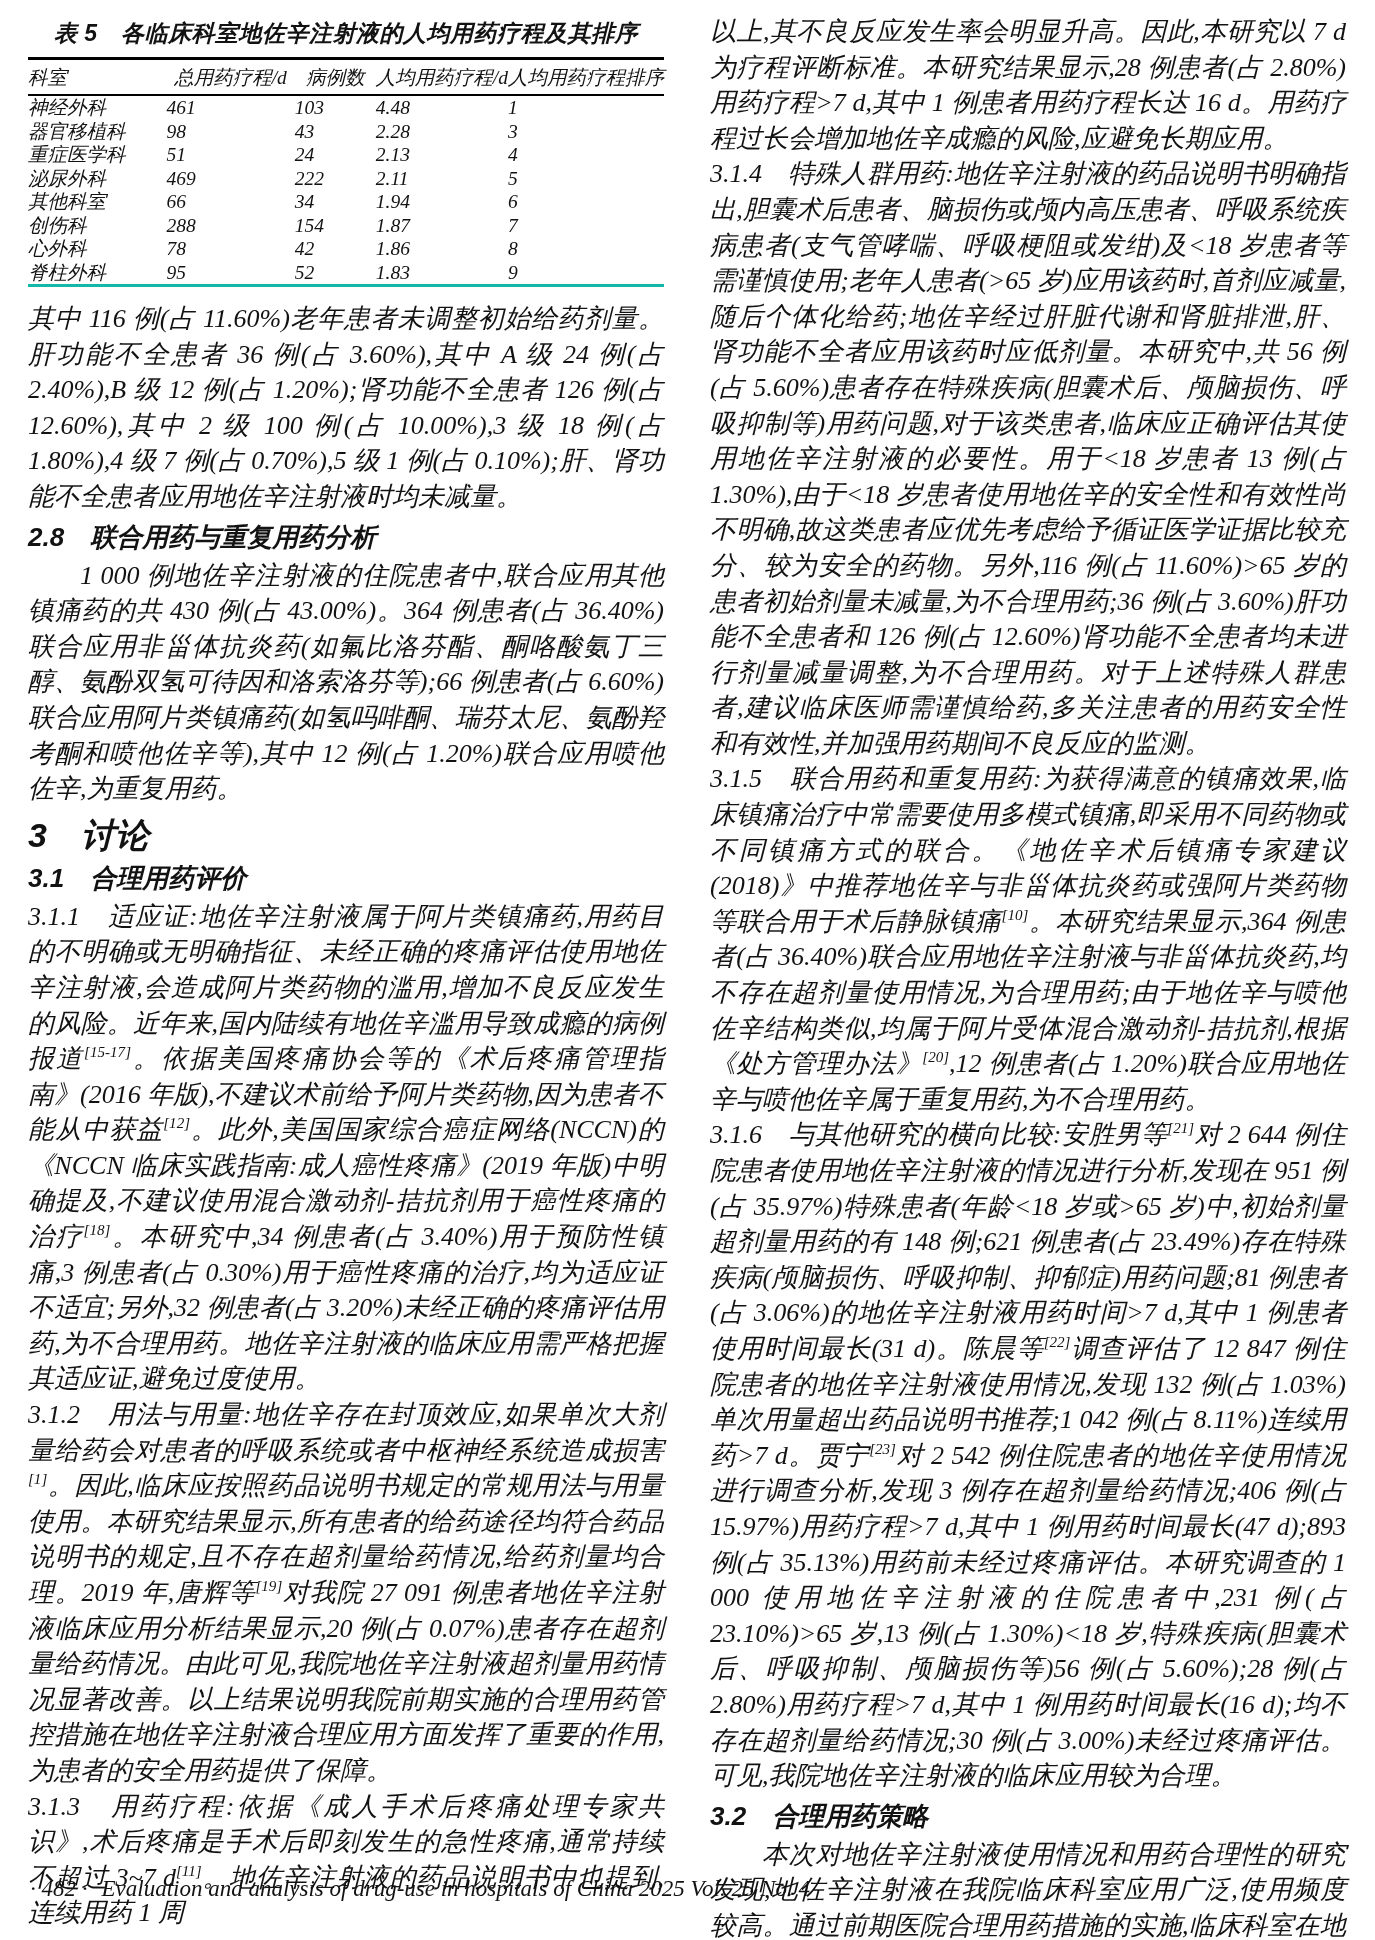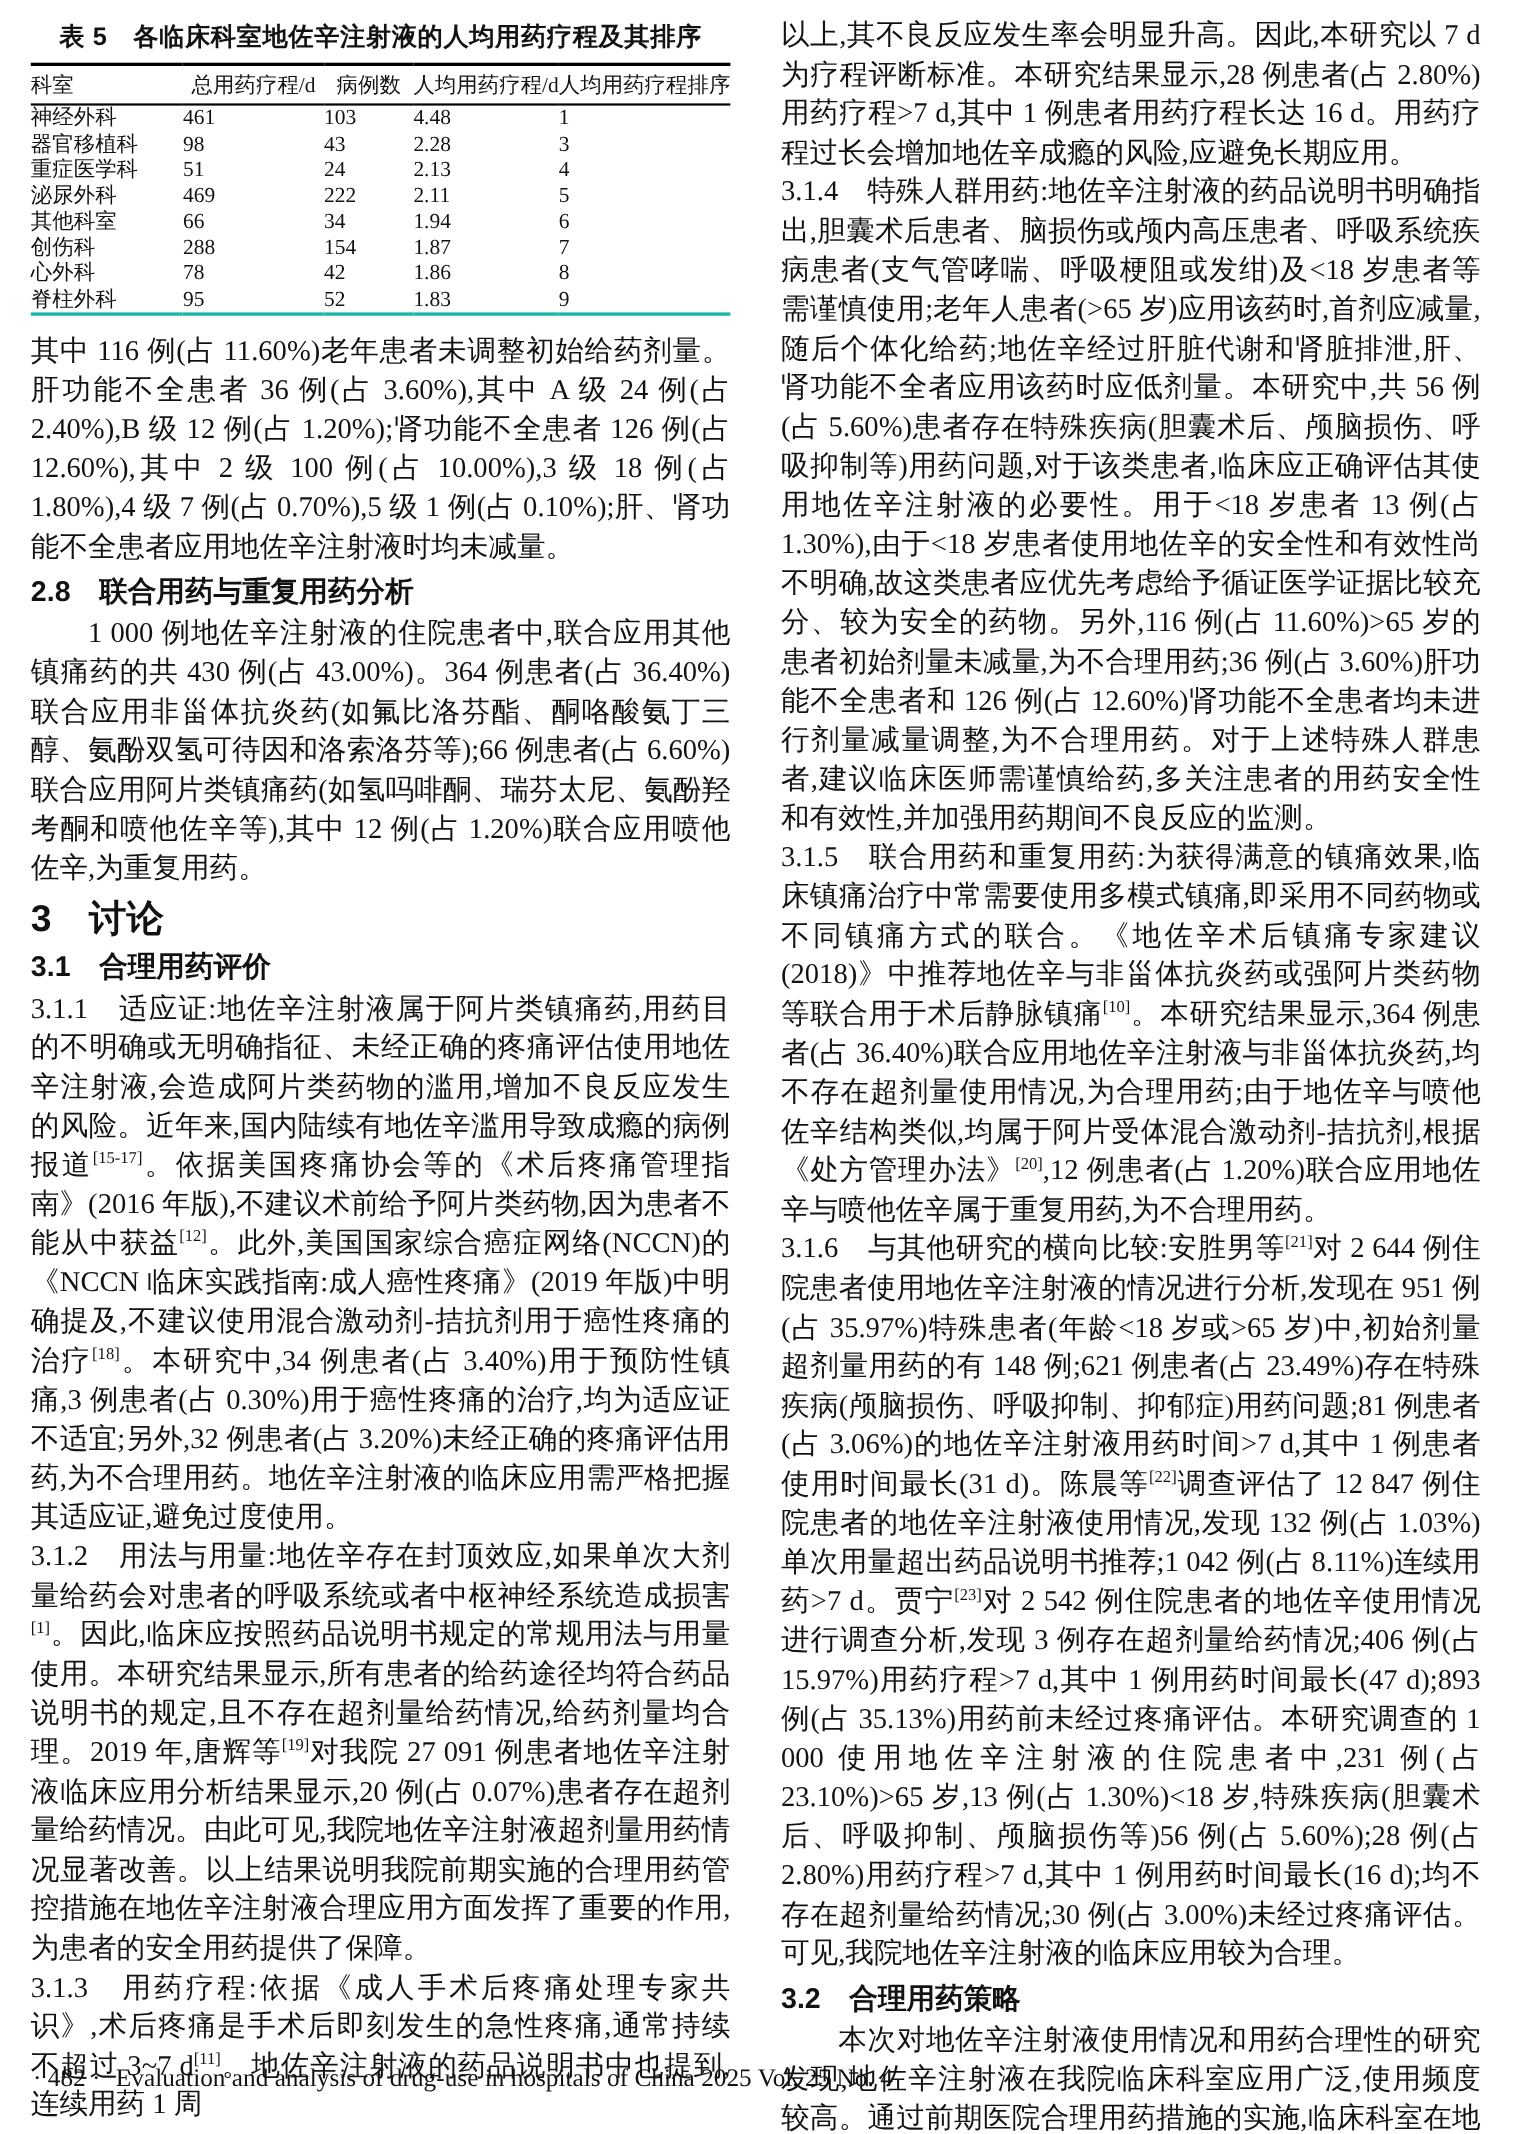--- a/index.html
+++ b/index.html
@@ -4,20 +4,21 @@
 <style>
   * { margin: 0; padding: 0; box-sizing: border-box; }
   html, body { background: #ffffff; }
   .page {
     width: 1375px; height: 1940px;
     background: #ffffff;
     position: relative;
     overflow: hidden;
     font-family: "Liberation Serif", "DejaVu Serif", serif;
     color: #121212;
+    font-style: italic;
   }
   .columns {
     position: absolute;
     top: 14px; left: 28px;
     width: 1319px;
     display: flex;
     gap: 46px;
   }
   .col { width: 636px; flex: 0 0 636px; }
 

